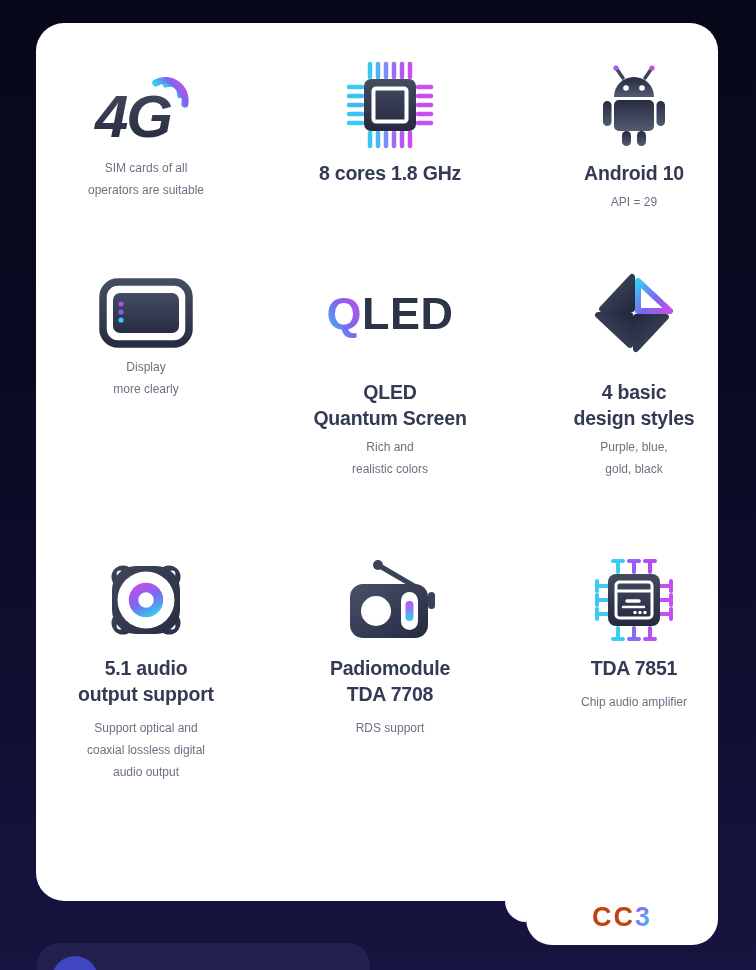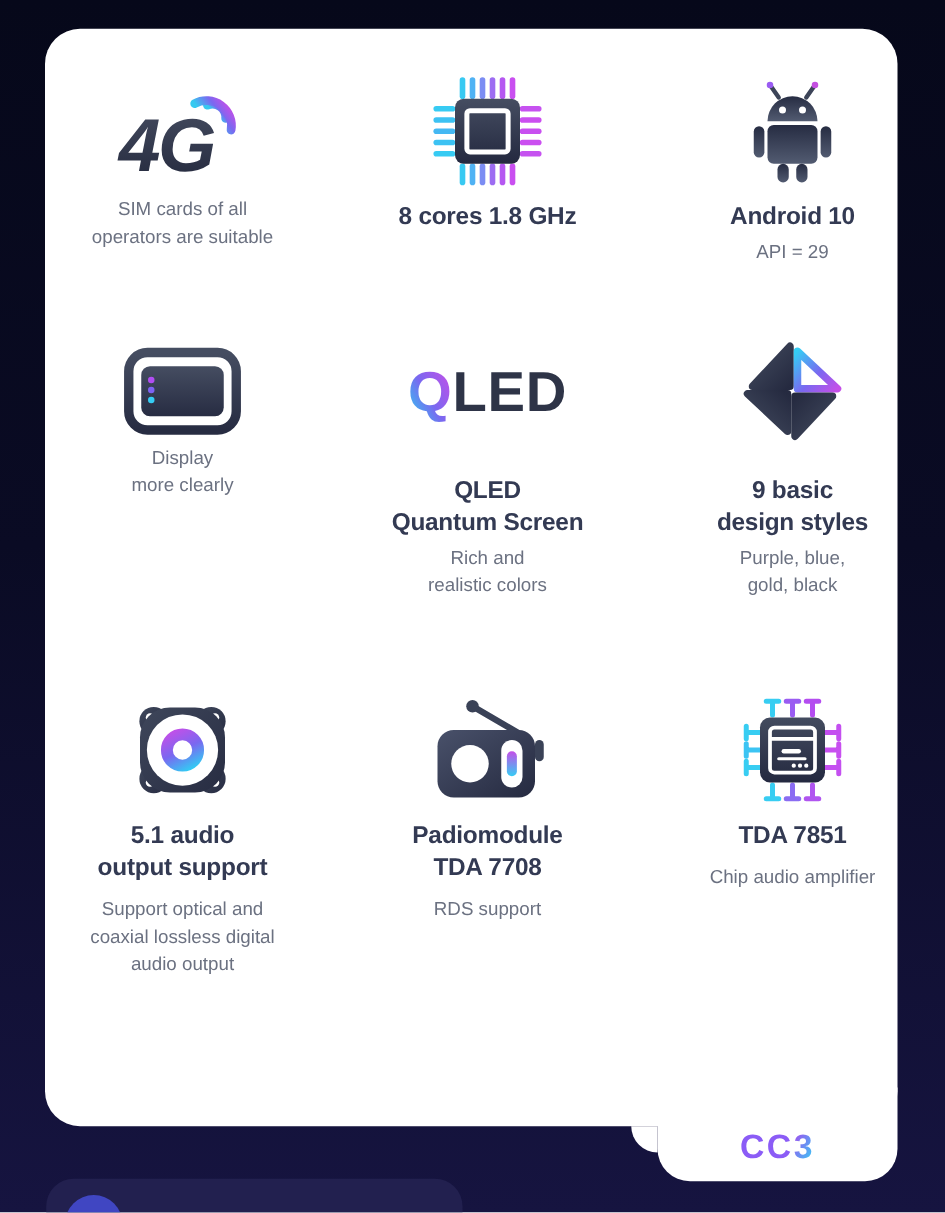--- a/index.html
+++ b/index.html
@@ -17,21 +17,21 @@
     position:absolute; left:505px; top:901px; width:21px; height:21px;
     background:#ffffff; border-bottom-left-radius:21px;
   }
   .tab{
     position:absolute; left:526px; top:870px; width:192px; height:75px;
     background:#ffffff; border-radius:0 0 26px 26px;
     display:flex; align-items:flex-end; justify-content:center;
     padding-bottom:14px;
   }
   .logo{ font-size:27px; font-weight:700; letter-spacing:2px; line-height:1; }
-  .logo .cc{ color:#8b5cf6; }
+  .logo .cc{ color:#c2410c; }
   .logo .three{
     background:linear-gradient(120deg,#a050f0 10%,#35cdf4 90%);
     -webkit-background-clip:text; background-clip:text; color:transparent;
   }
   .next-section{
     position:absolute; left:37px; top:943px; width:333px; height:40px;
     background:#22204f; border-radius:22px 22px 0 0;
   }
   .blob{
     position:absolute; left:52px; top:956px; width:46px; height:46px;
@@ -46,21 +46,21 @@
   .row1 .icon-box{ height:94px; }
   .row2 .icon-box{ height:76px; }
   .row3 .icon-box{ height:92px; }
   .title{
     white-space:pre-line; font-weight:700; font-size:19.5px; line-height:26px;
     color:#333a53; letter-spacing:-0.2px; margin-top:8px;
   }
   .row2 .title{ margin-top:28px; }
   .row3 .title{ margin-top:9px; }
   .subtitle{
-    white-space:pre-line; font-size:15px; line-height:22px; color:#6b7181; margin-top:5px;
+    white-space:pre-line; font-size:12px; line-height:22px; color:#6b7181; margin-top:5px;
   }
   .row3 .subtitle{ margin-top:10px; }
   .qled-logo{ font-size:45px; font-weight:700; letter-spacing:0.5px; line-height:1; color:#2e3447; }
   .qled-logo .q{
     background:linear-gradient(60deg,#2fc9f0 5%,#7a68f0 45%,#c44fe8 90%);
     -webkit-background-clip:text; background-clip:text; color:transparent;
   }
 </style>
 </head>
 <body>
@@ -211,21 +211,21 @@
                   <stop offset="0.55" stop-color="#7a68f0"></stop>
                   <stop offset="1" stop-color="#c44fe8"></stop>
               </linearGradient>
             </defs>
             <path d="M46,12 L46,44 L16,44 Z" fill="url(#d6)" stroke="url(#d6)" stroke-width="6" stroke-linejoin="round"></path>
             <path d="M46,12 L46,44 L16,44 Z" fill="none" stroke="url(#g6)" stroke-width="6" stroke-linejoin="round" transform="rotate(90 48 48)"></path>
             <path d="M46,12 L46,44 L16,44 Z" fill="url(#d6)" stroke="url(#d6)" stroke-width="6" stroke-linejoin="round" transform="rotate(180 48 48)"></path>
             <path d="M46,12 L46,44 L16,44 Z" fill="url(#d6)" stroke="url(#d6)" stroke-width="6" stroke-linejoin="round" transform="rotate(270 48 48)"></path>
           </svg>
         </div>
-        <div class="title">9 basic
+        <div class="title">4 basic
 design styles</div>
         <div class="subtitle">Purple, blue,
 gold, black</div>
       </div>
     </div>
 
     <div class="row row3">
 
       <div class="cell">
         <div class="icon-box">

